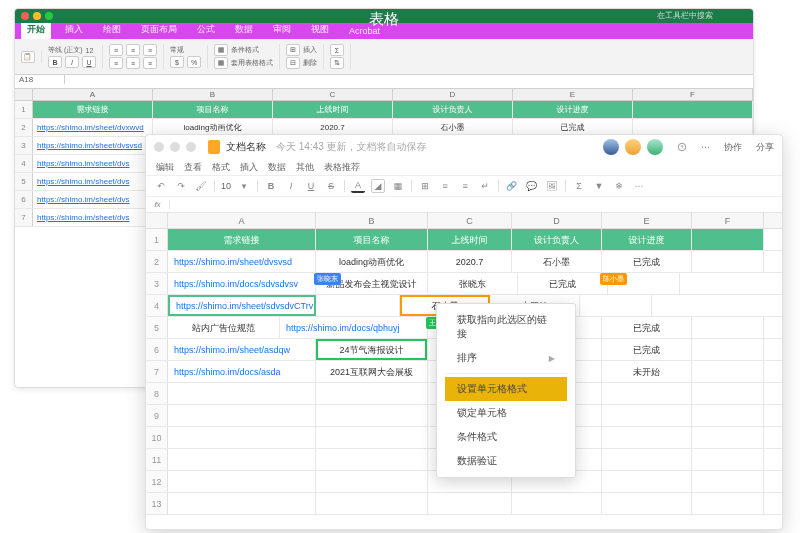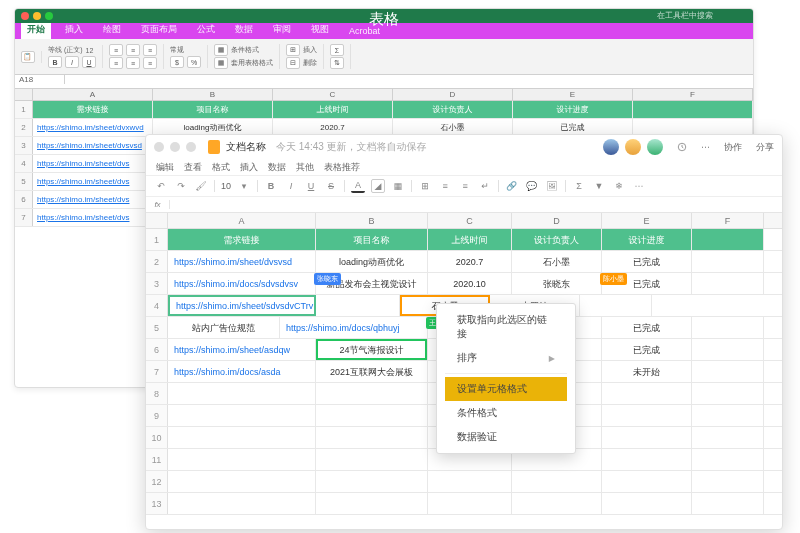--- a/index.html
+++ b/index.html
@@ -382,21 +382,20 @@
           <div class="f-cell cB">loading动画优化</div>
           <div class="f-cell cC">2020.7</div>
           <div class="f-cell cD">石小墨</div>
           <div class="f-cell cE">已完成</div>
           <div class="f-cell cF"></div>
         </div>
         <div class="f-row">
           <div class="f-rownum">3</div>
           <div class="f-cell cA f-link">https://shimo.im/docs/sdvsdvsv</div>
           <div class="f-cell cB">新品发布会主视觉设计</div>
-          <div class="f-cell cC">2020.10</div>
           <div class="f-cell cD">张晓东</div>
           <div class="f-cell cE">已完成</div>
           <div class="f-cell cF"></div>
         </div>
         <div class="f-row">
           <div class="f-rownum">4</div>
           <div class="f-cell cA f-link sel-row-a">https://shimo.im/sheet/sdvsdvCTrvKB</div>
           <div class="f-cell cC"></div>
           <div class="f-cell cD sel-cell-d">石小墨</div>
           <div class="f-cell cE">未开始</div>
@@ -495,20 +494,23 @@
         </div>
         <div class="cm-item">
           <span>排序</span>
           <span class="cm-arrow">▶</span>
         </div>
         <div class="cm-sep"></div>
         <div class="cm-item active">
           <span>设置单元格格式</span>
         </div>
         <div class="cm-item">
+          <span>锁定单元格</span>
+        </div>
+        <div class="cm-item">
           <span>条件格式</span>
         </div>
         <div class="cm-item">
           <span>数据验证</span>
         </div>
       </div>
   </div>
 </div>
 
 </body></html>

